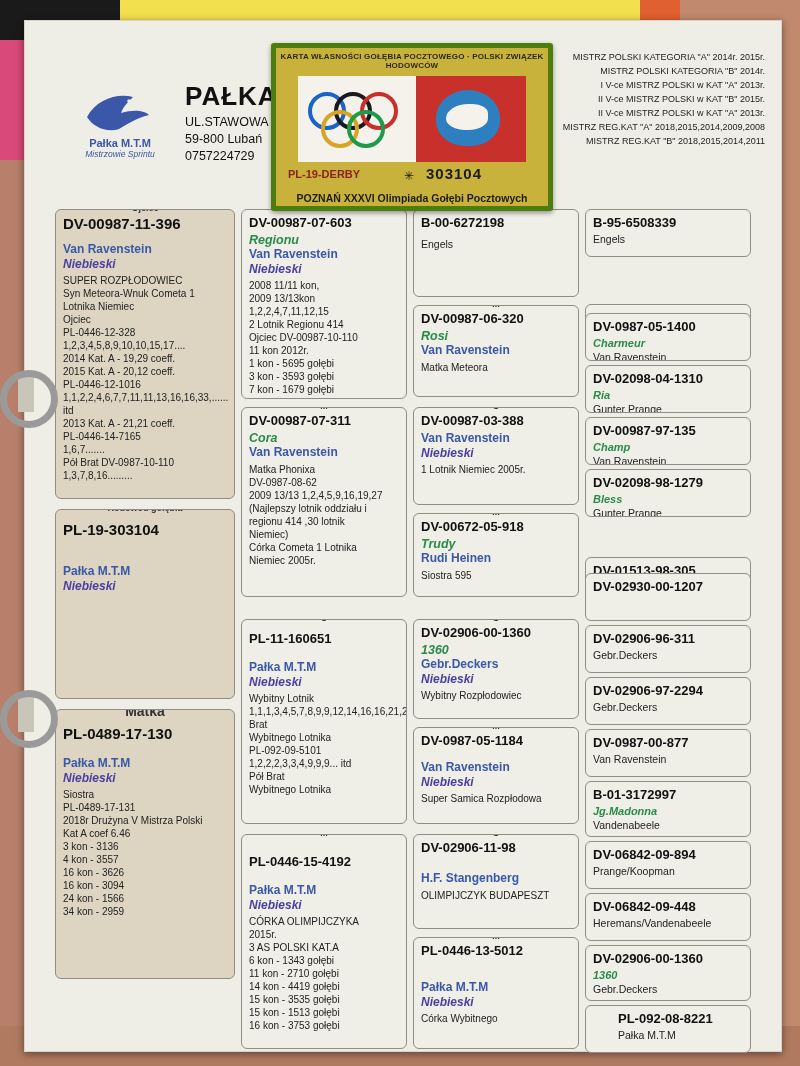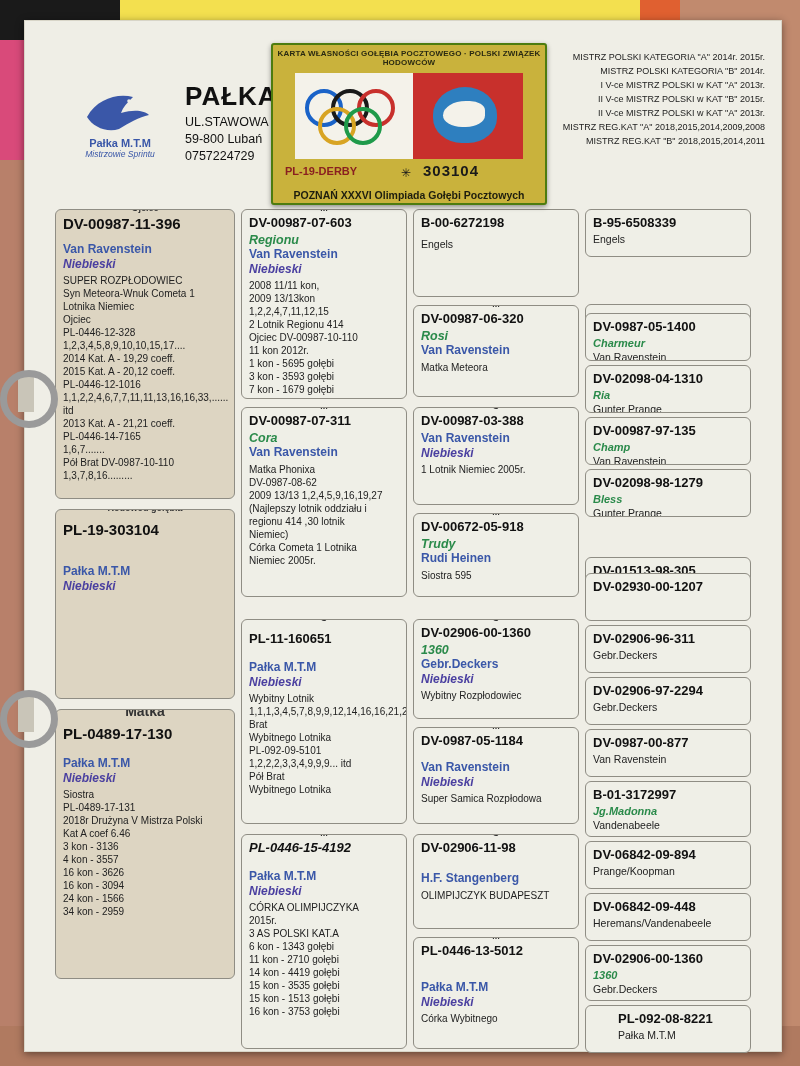--- a/index.html
+++ b/index.html
@@ -40,21 +40,21 @@
   .hdr .club i{display:block;font-size:8.5px;font-style:italic;}
   .hdr .name{position:absolute;left:130px;top:22px;font-size:26px;font-weight:bold;letter-spacing:1px;color:#111;}
   .hdr .addr{position:absolute;left:130px;top:55px;font-size:12.5px;color:#111;line-height:1.35;}
 
   
   .titles{position:absolute;right:16px;top:30px;width:240px;font-size:9px;color:#222;text-align:right;line-height:1.55;}
 
   
   .stamp{
     position:absolute;left:246px;top:22px;width:272px;height:158px;
-    background:#c9b23c;border:2px solid #4d7c0f;border-radius:3px;
+    background:#c9b23c;border:5px solid #4d7c0f;border-radius:3px;
     overflow:hidden;z-index:30;
     box-shadow:0 2px 5px rgba(0,0,0,.4);
   }
   .stamp .arc-top{position:absolute;left:0;top:4px;width:272px;text-align:center;font-size:8px;font-weight:bold;color:#2a2a12;letter-spacing:.2px;}
   .stamp .white-band{position:absolute;left:22px;top:28px;width:228px;height:86px;background:#f4f2ea;}
   .stamp .red-band{position:absolute;left:140px;top:28px;width:110px;height:86px;background:#c8302c;}
   .stamp .rings{position:absolute;left:32px;top:44px;width:110px;height:52px;}
   .stamp .rings span{position:absolute;width:30px;height:30px;border:4px solid;border-radius:50%;}
   .stamp .bird{position:absolute;left:160px;top:42px;width:64px;height:56px;background:#2e7fbf;border-radius:50% 50% 45% 45%;}
   .stamp .bird:after{content:"";position:absolute;left:10px;top:14px;width:42px;height:26px;background:#f4f2ea;border-radius:60% 40% 50% 50%;}
@@ -241,21 +241,21 @@
 Brat
 Wybitnego Lotnika
 PL-092-09-5101
 1,2,2,2,3,3,4,9,9,9... itd
 Pół Brat
 Wybitnego Lotnika</div>
       </div>
 
       <div class="box" style="top:625px;left:0;width:166px;height:215px;">
         <div class="tag">M</div>
-        <div class="ttl" style="margin-top:0;font-style:italic;">PL-0446-15-4192</div>
+        <div class="ttl" style="margin-top:14px;">PL-0446-15-4192</div>
         <div class="sub" style="margin-top:14px;">Pałka M.T.M</div>
         <div class="sub2">Niebieski</div>
         <div class="txt">CÓRKA OLIMPIJCZYKA
 2015r.
 3 AS POLSKI KAT.A
 6 kon - 1343 gołębi
 11 kon - 2710 gołębi
 14 kon - 4419 gołębi
 15 kon - 3535 gołębi
 15 kon - 1513 gołębi

